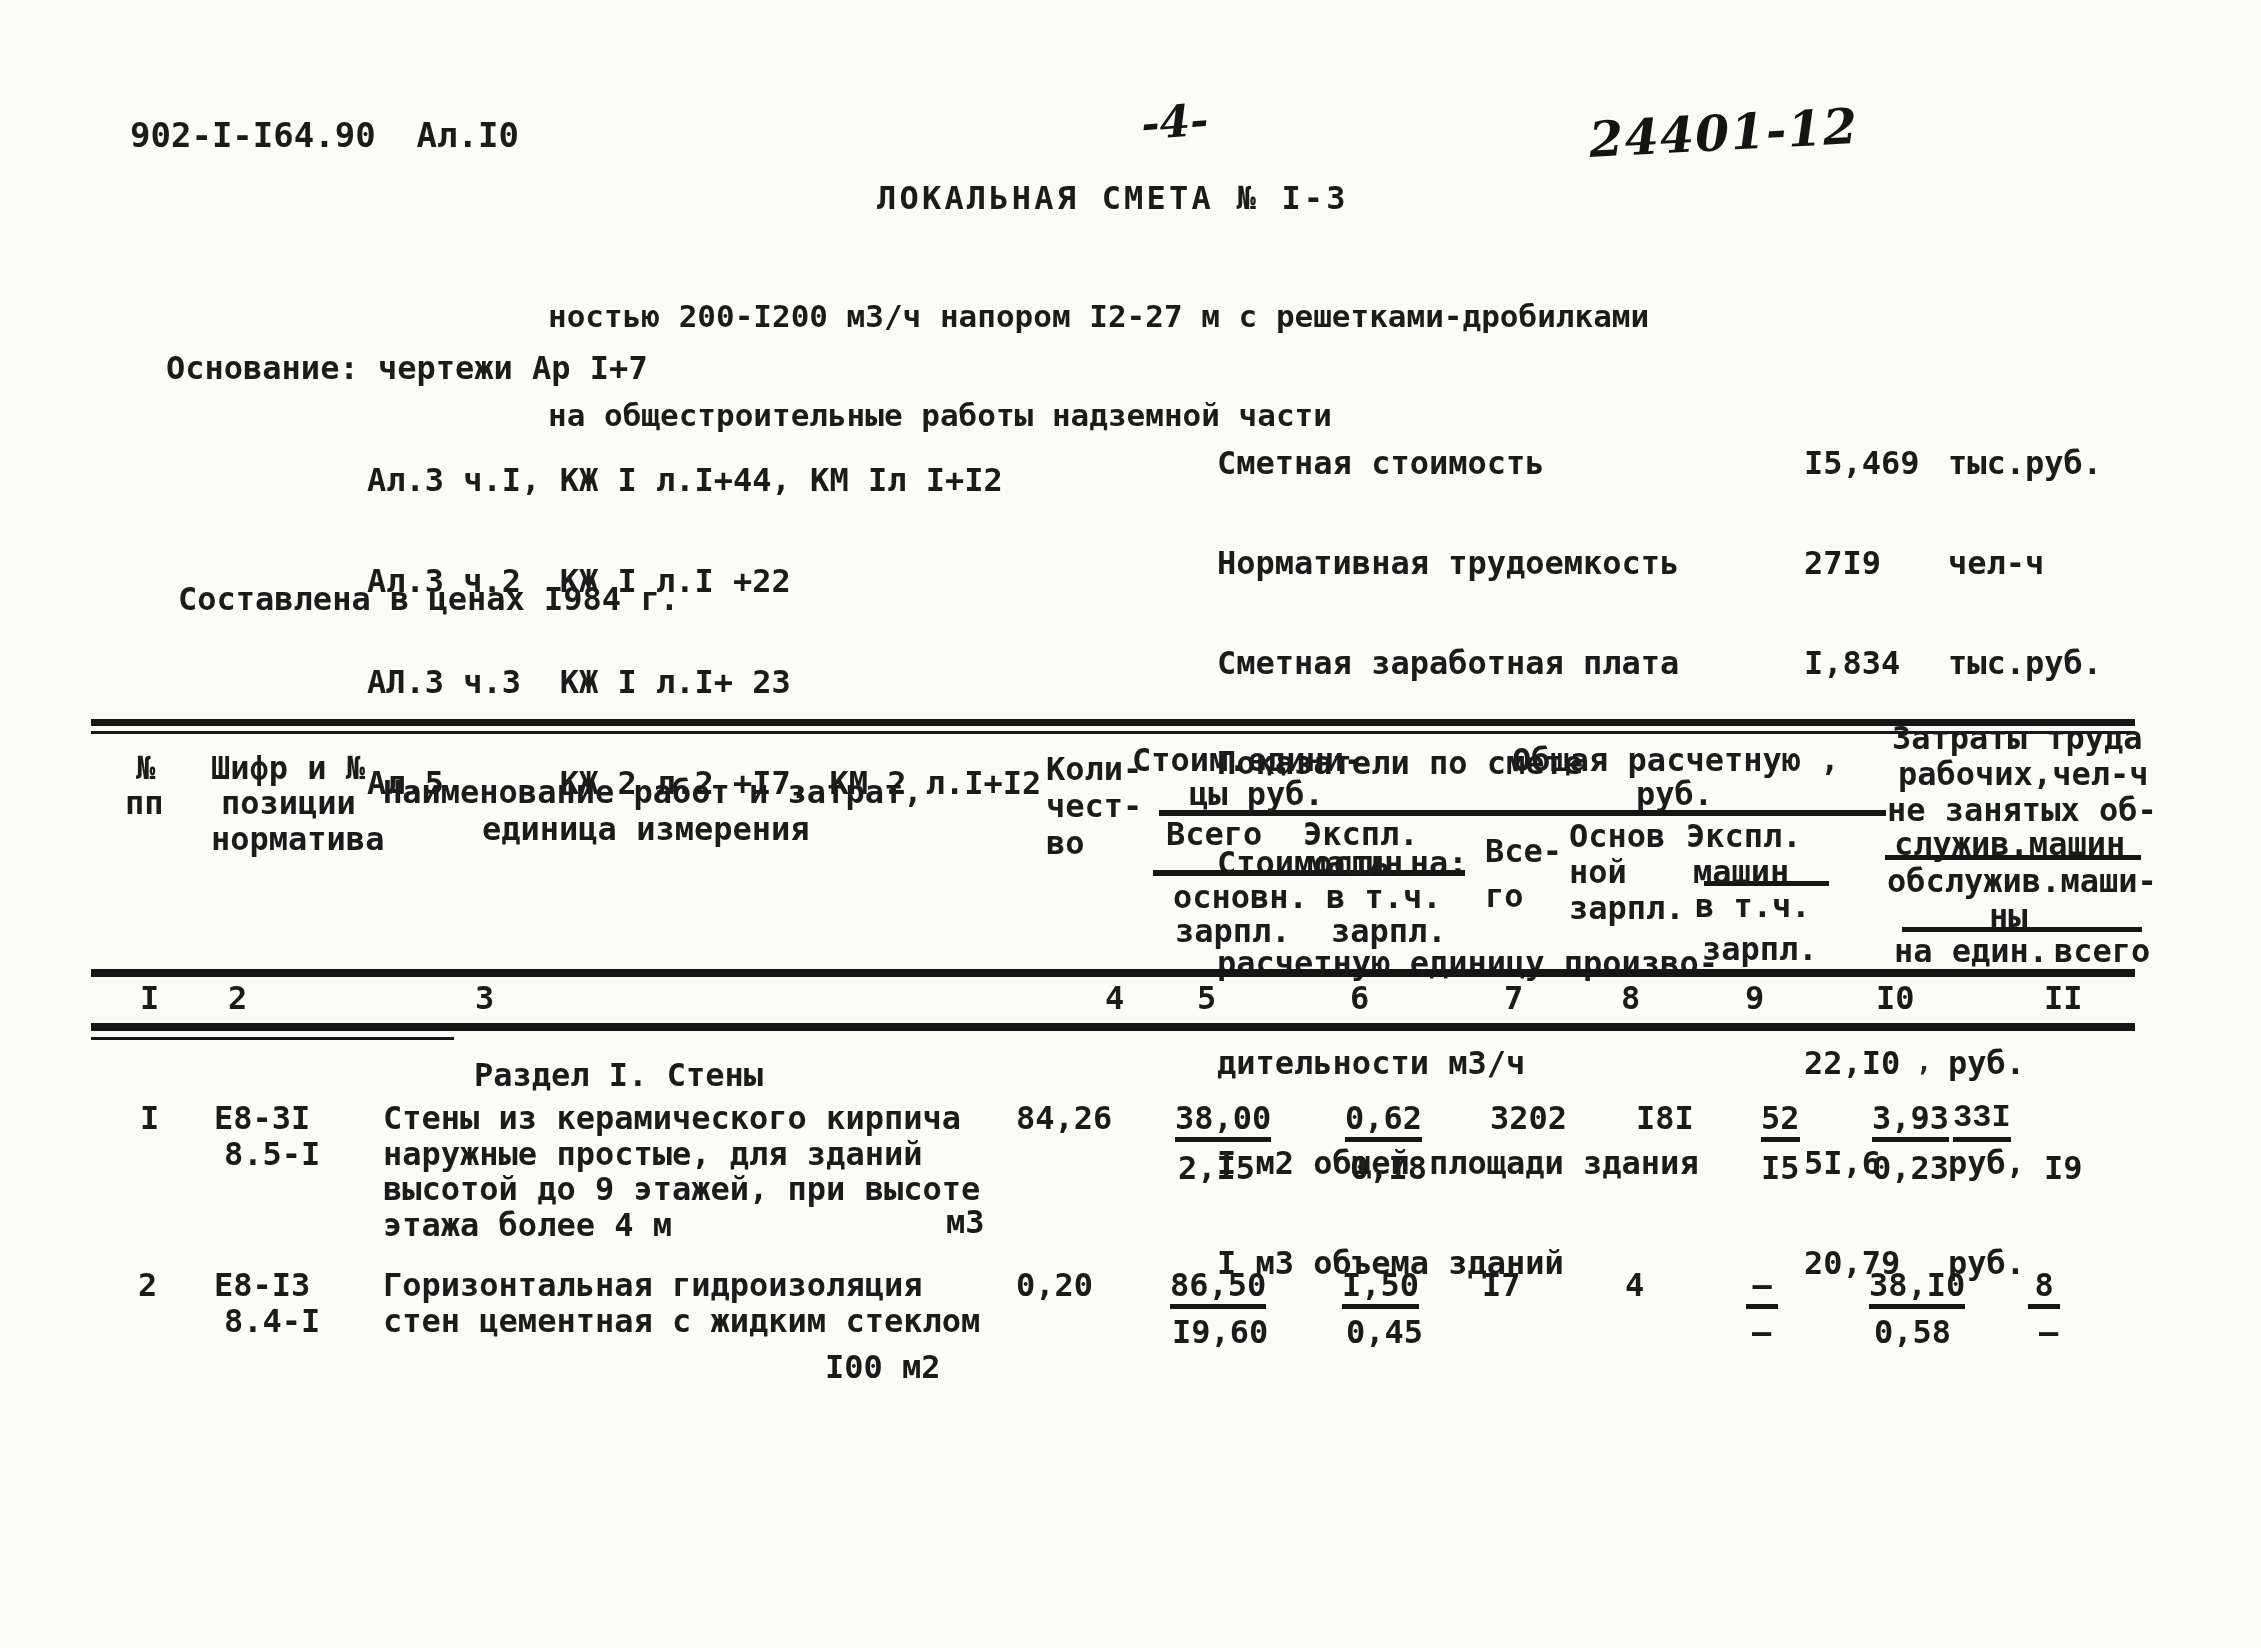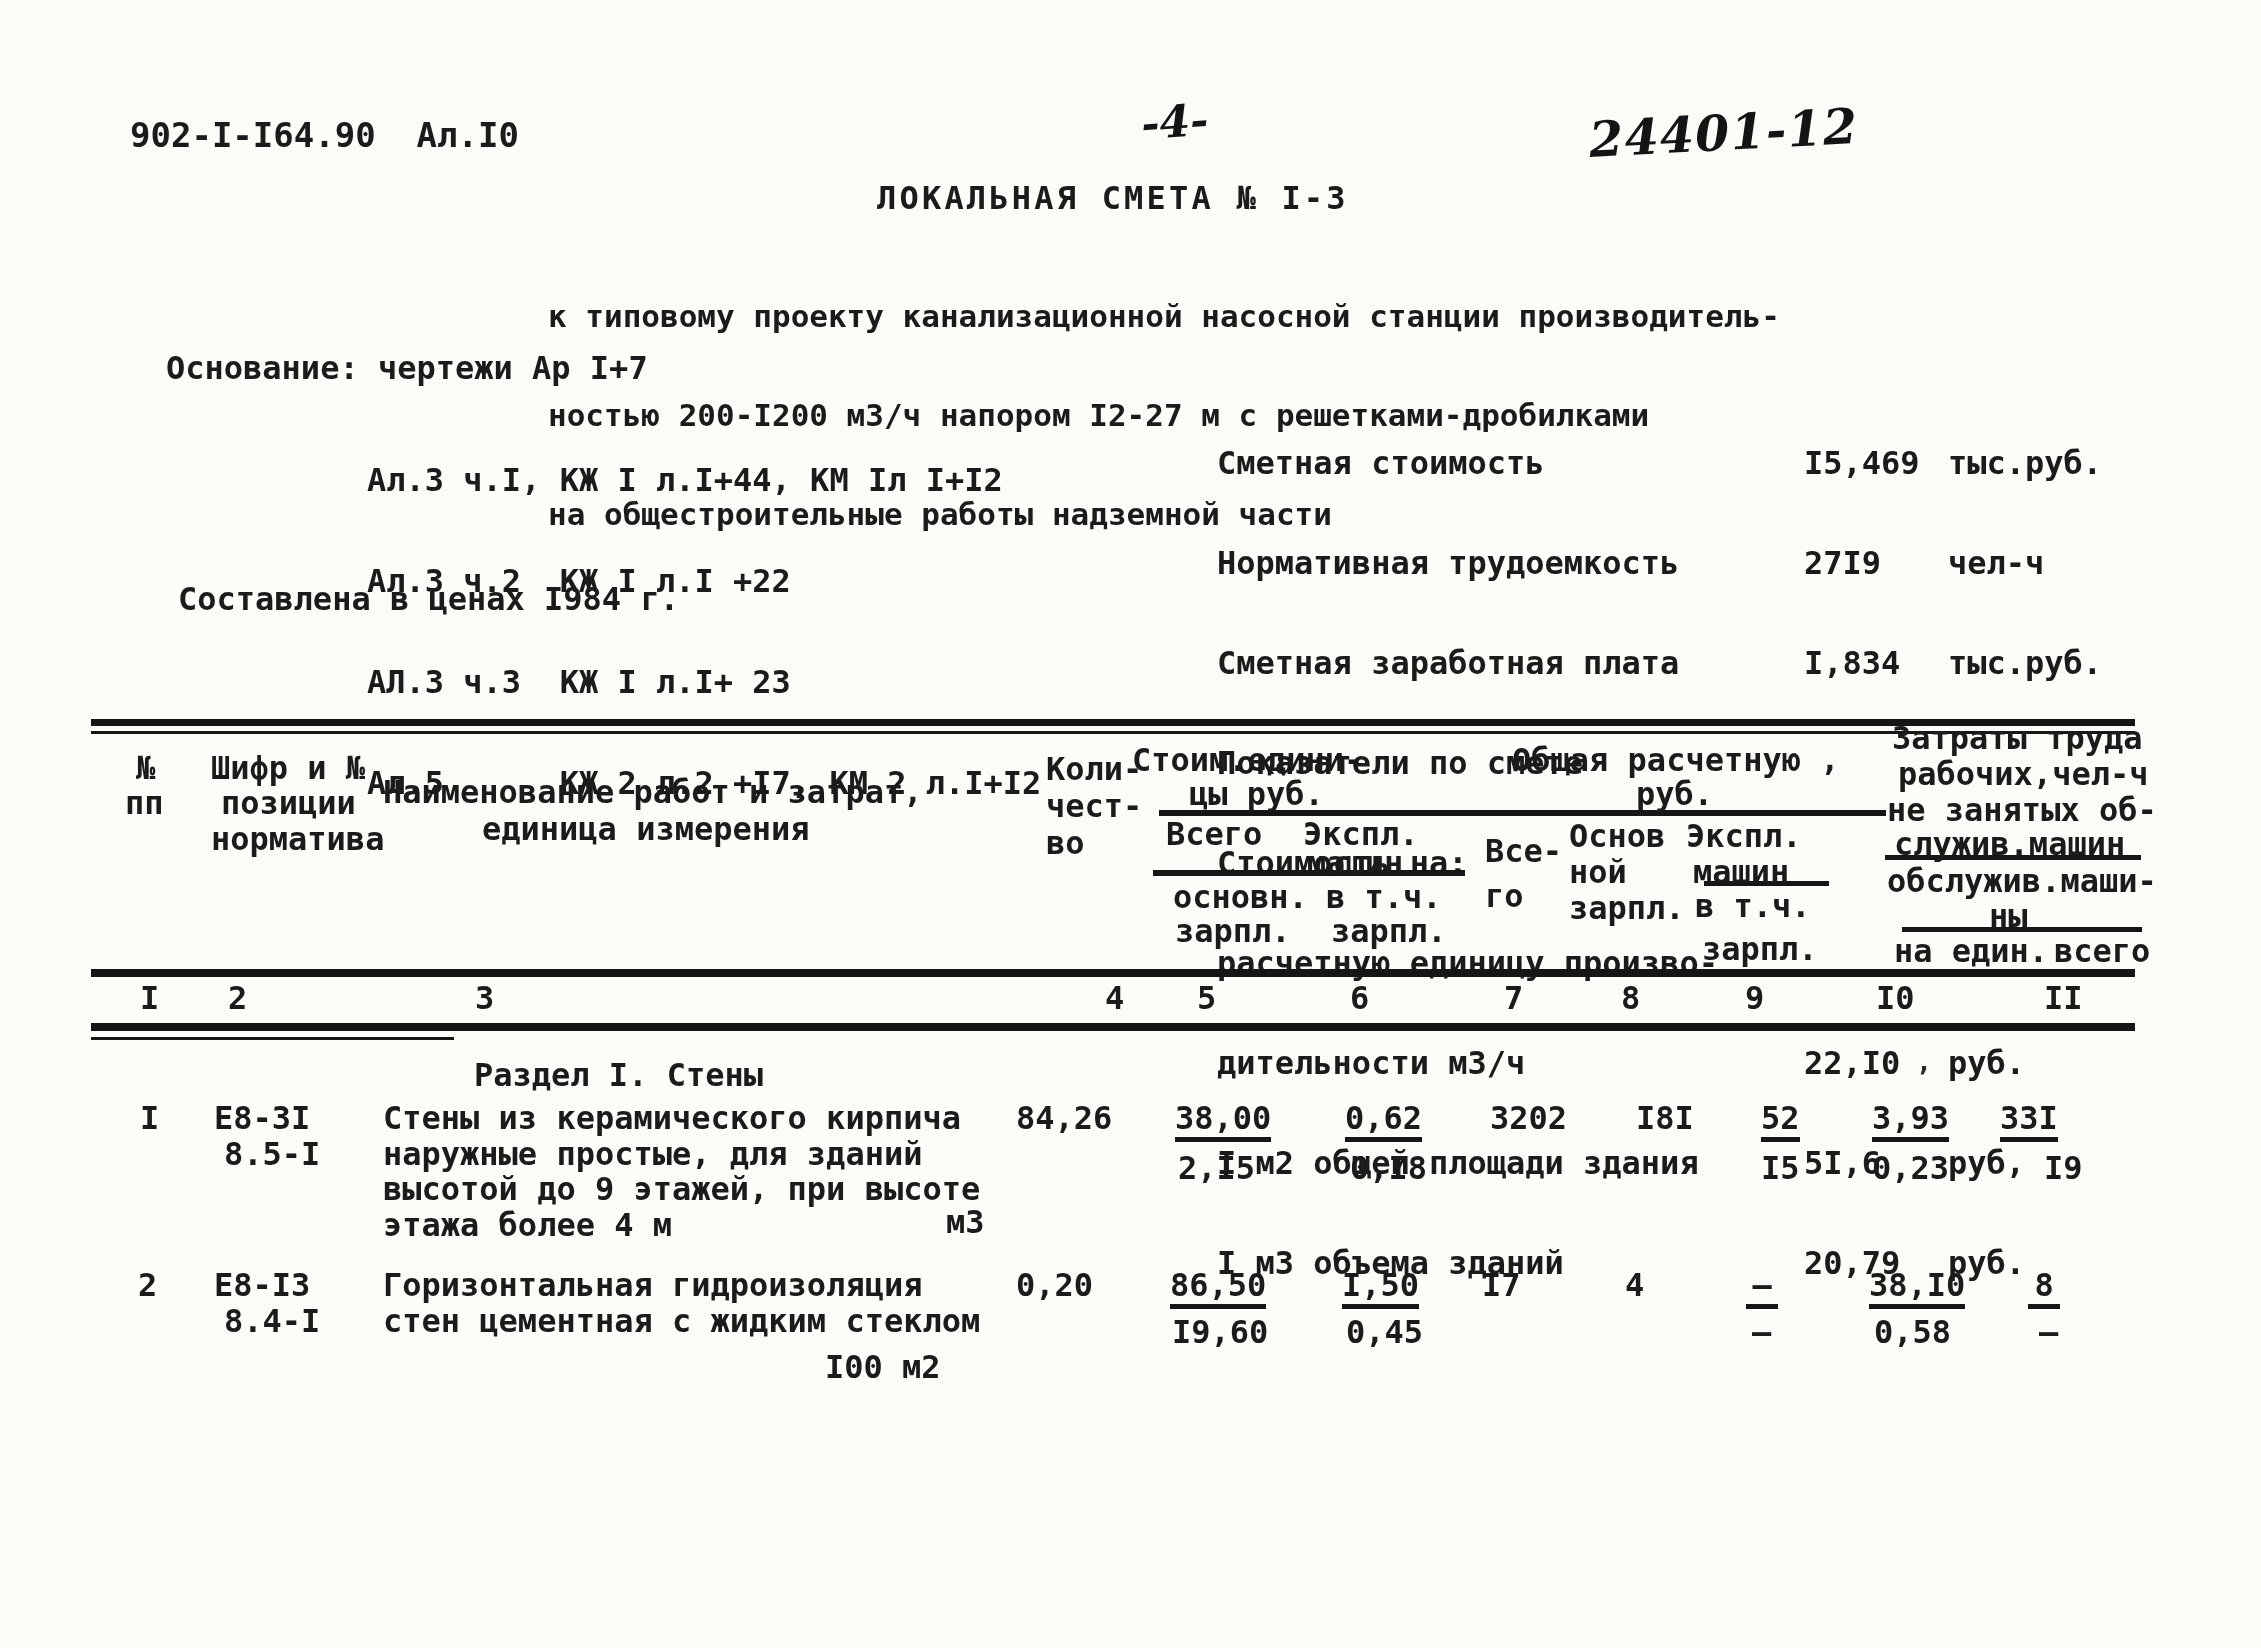--- a/index.html
+++ b/index.html
@@ -31,21 +31,20 @@
 </head>
 <body>
 
 <div class="abs tw s52" style="left:130px;top:118px;">902-I-I64.90  Ал.I0</div>
 <div class="abs hw" style="left:1141px;top:96px;font-size:44px;transform:rotate(-4deg);">-4-</div>
 <div class="abs hw" style="left:1589px;top:104px;font-size:49px;transform:rotate(-3deg);letter-spacing:1.3px;">24401-12</div>
 
 <div class="abs tw title" style="left:877px;top:182px;">ЛОКАЛЬНАЯ СМЕТА № I-3</div>
 
 <div class="abs tw s48 lines" style="left:548px;top:239px;">
-  <div>к типовому проекту канализационной насосной станции производитель-</div>
   <div>ностью 200-I200 м3/ч напором I2-27 м с решетками-дробилками</div>
   <div>на общестроительные работы надземной части</div>
 </div>
 
 <div class="abs tw" style="left:166px;top:352px;">Основание: чертежи Ар I+7</div>
 <div class="abs tw lines" style="left:367px;top:400px;">
   <div>Ал.3 ч.I, КЖ I л.I+44, КМ Iл I+I2</div>
   <div>Ал.3 ч.2  КЖ I л.I +22</div>
   <div>АЛ.3 ч.3  КЖ I л.I+ 23</div>
   <div>Ал.5      КЖ 2 л.2 +I7, КМ 2 л.I+I2</div>
@@ -175,21 +174,21 @@
 <div class="abs tw" style="left:1175px;top:1102px;"><span class="uv">38,00</span></div>
 <div class="abs tw" style="left:1178px;top:1152px;">2,I5</div>
 <div class="abs tw" style="left:1345px;top:1102px;"><span class="uv">0,62</span></div>
 <div class="abs tw" style="left:1350px;top:1152px;">0,I8</div>
 <div class="abs tw" style="left:1490px;top:1102px;">3202</div>
 <div class="abs tw" style="left:1636px;top:1102px;">I8I</div>
 <div class="abs tw" style="left:1761px;top:1102px;"><span class="uv">52</span></div>
 <div class="abs tw" style="left:1761px;top:1152px;">I5</div>
 <div class="abs tw" style="left:1872px;top:1102px;"><span class="uv">3,93</span></div>
 <div class="abs tw" style="left:1872px;top:1152px;">0,23</div>
-<div class="abs tw" style="left:2000px;top:1102px;"><span class="uv">33I</span></div>
+<div class="abs tw" style="left:1953px;top:1102px;font-family:Liberation Mono, monospace;"><span class="uv">33I</span></div>
 <div class="abs tw" style="left:2044px;top:1152px;">I9</div>
 
 <div class="abs tw" style="left:138px;top:1269px;">2</div>
 <div class="abs tw" style="left:214px;top:1269px;">Е8-I3</div>
 <div class="abs tw" style="left:224px;top:1305px;">8.4-I</div>
 <div class="abs tw" style="left:383px;top:1269px;">Горизонтальная гидроизоляция</div>
 <div class="abs tw" style="left:383px;top:1305px;">стен цементная с жидким стеклом</div>
 <div class="abs tw" style="left:797px;top:1351px;margin-left:28px;">I00 м2</div>
 <div class="abs tw" style="left:1016px;top:1269px;">0,20</div>
 <div class="abs tw" style="left:1170px;top:1269px;"><span class="uv">86,50</span></div>

